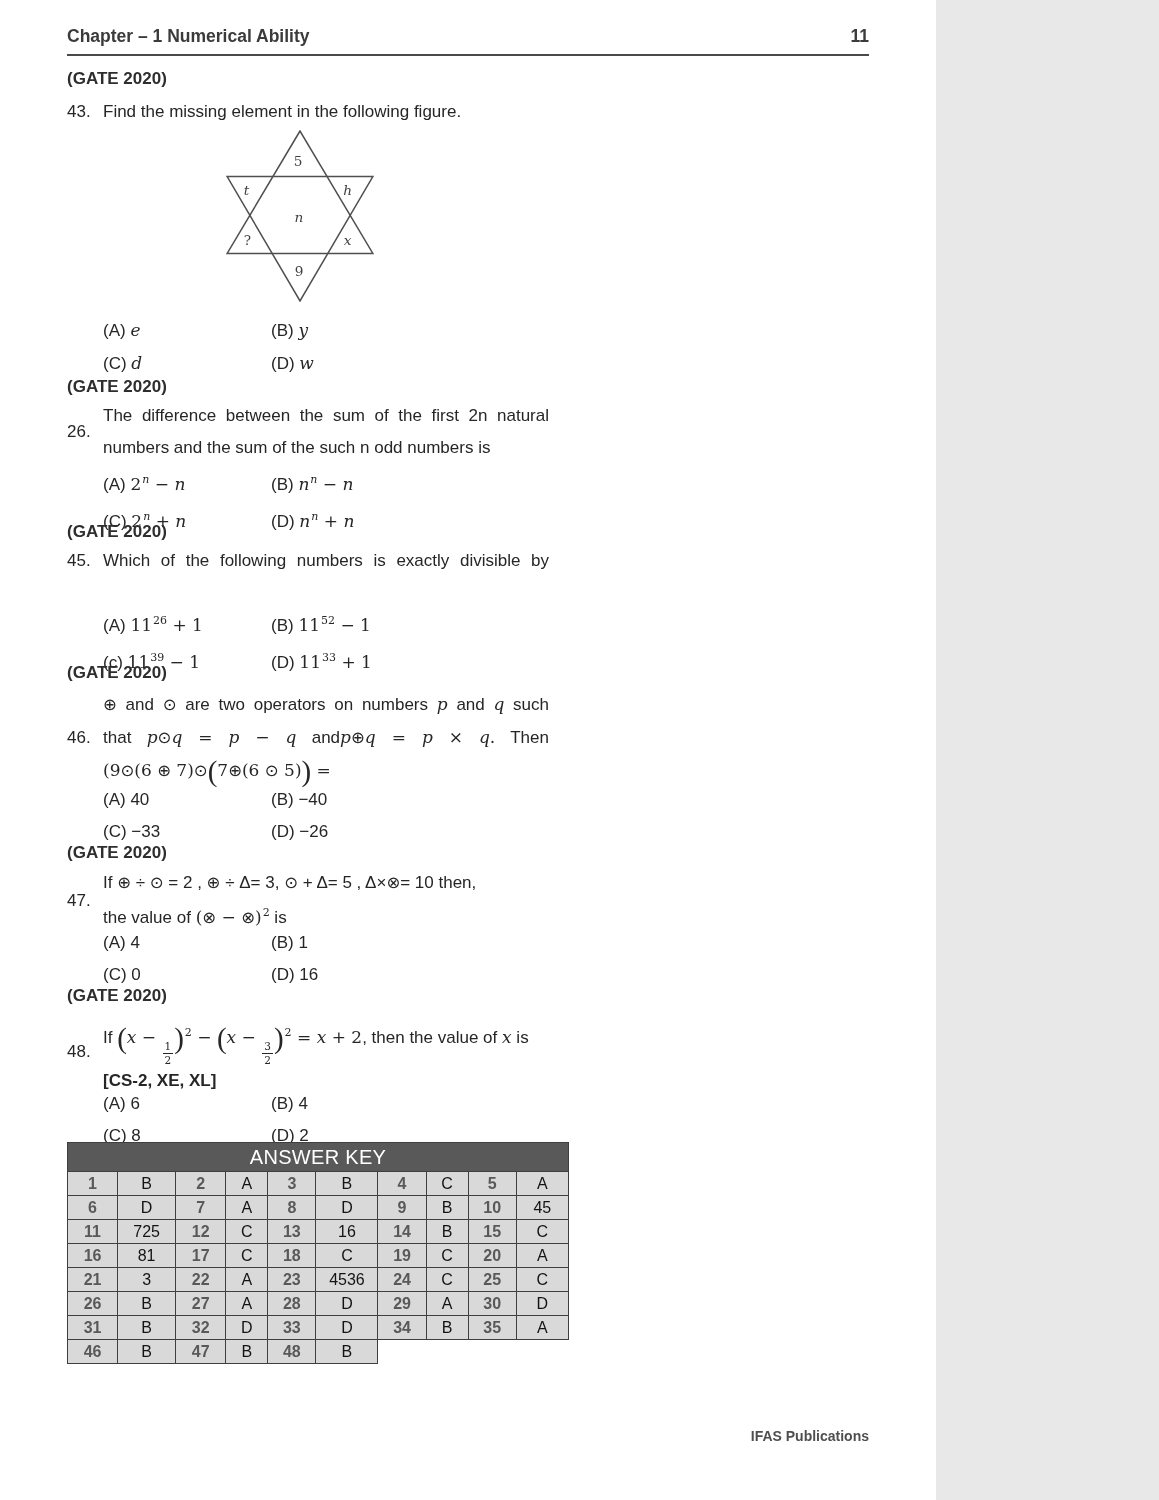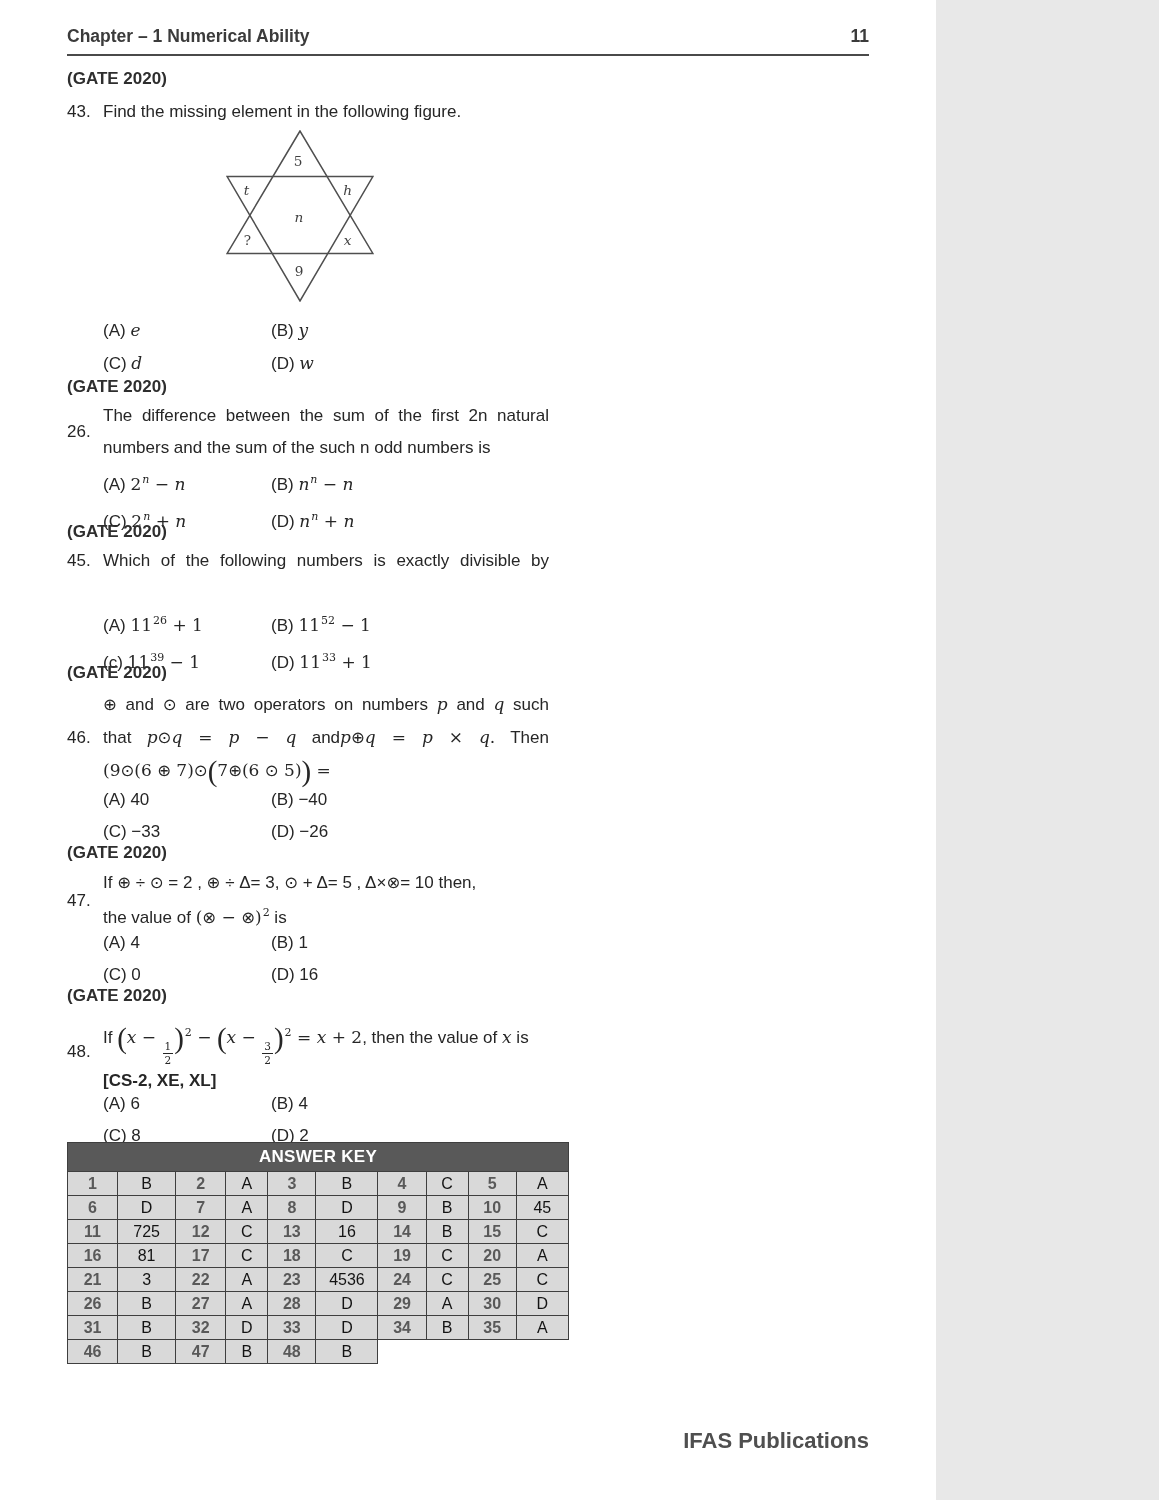--- a/index.html
+++ b/index.html
@@ -41,33 +41,33 @@
          vertical-align:-7px;margin:0 1px;}
   .mfrac .fden{border-top:1px solid #262626;}
   .mfrac span{padding:0 2px;}
   
   .fig svg{display:block;margin-left:158px;}
   .figlbl{font-family:"DejaVu Serif",serif;font-size:13.5px;fill:#3f3f3f;}
   .figlbl.it{font-style:italic;}
   
   .akey{border-collapse:collapse;table-layout:fixed;width:502px;font-size:16px;}
   .akey th{
-    background:#595959;color:#ffffff;font-weight:bold;font-size:17px;
+    background:#595959;color:#ffffff;font-weight:normal;font-size:20px;
     height:26px;border:1.5px solid #3f3f3f;letter-spacing:.3px;
   }
   .akey td{
     border:1.5px solid #3f3f3f;background:#d9d9d9;text-align:center;
     height:23px;padding:0;
   }
   .akey td.num{color:#595959;font-weight:bold;}
   .akey td.ans{color:#141414;}
   
   .footer{
     position:absolute;right:67px;top:1428px;font-weight:bold;
-    font-size:22px;color:#4f4f4f;
+    font-size:14px;color:#4f4f4f;
   }
 </style>
 </head>
 <body>
 
 <div class="page">
 
   <div class="hdr">
     <span>Chapter – 1 Numerical Ability</span>
     <span>11</span>

